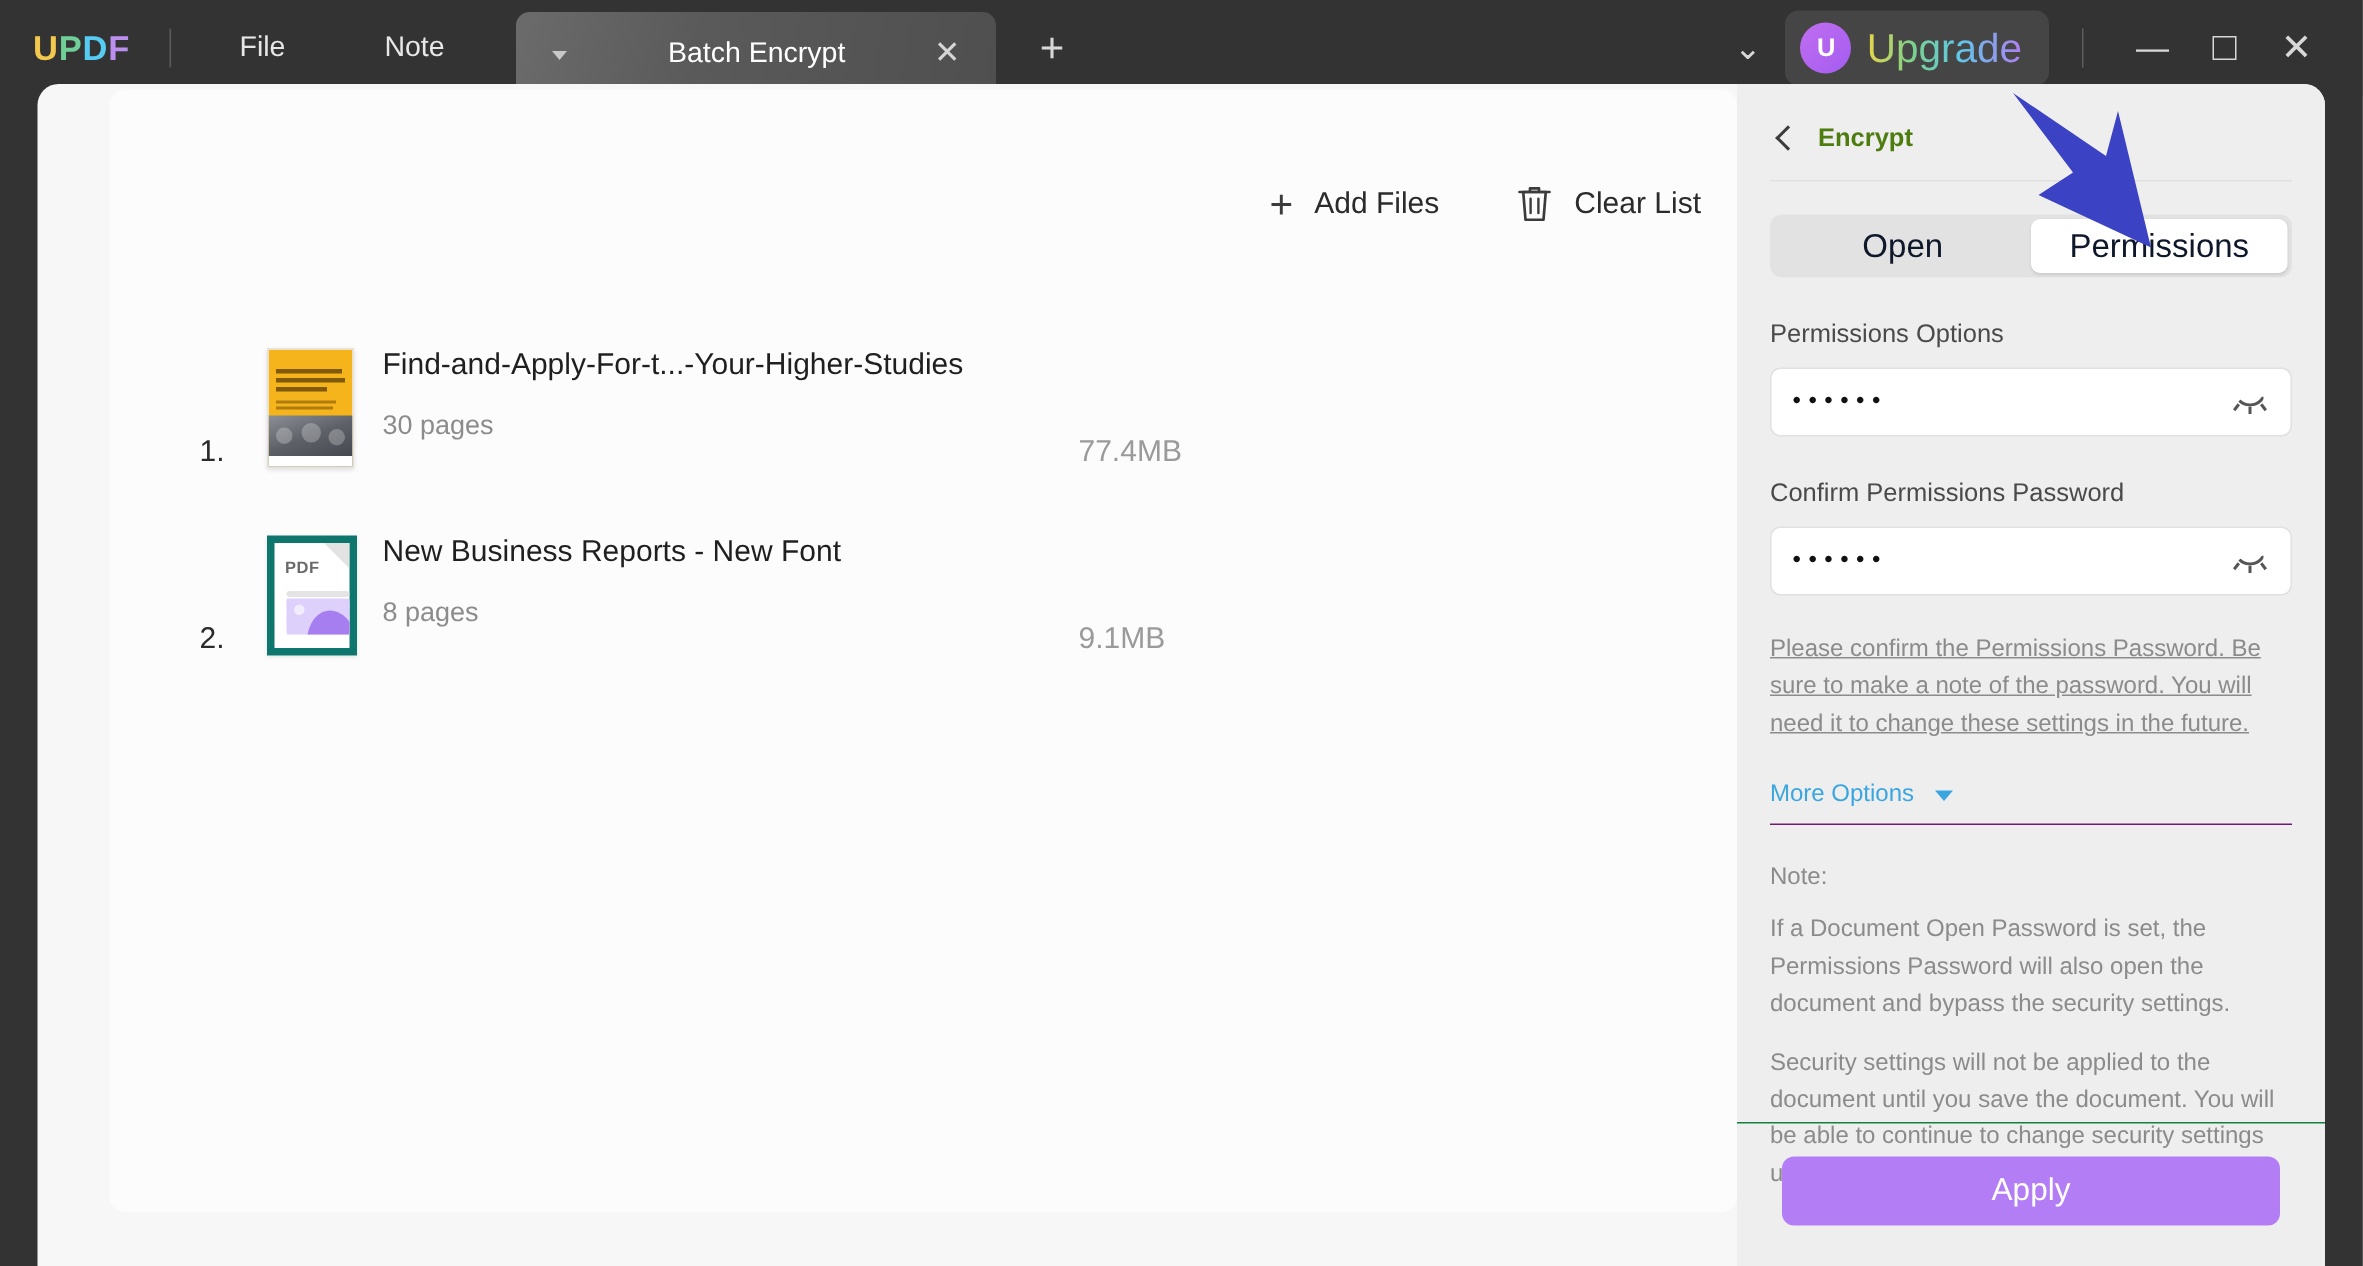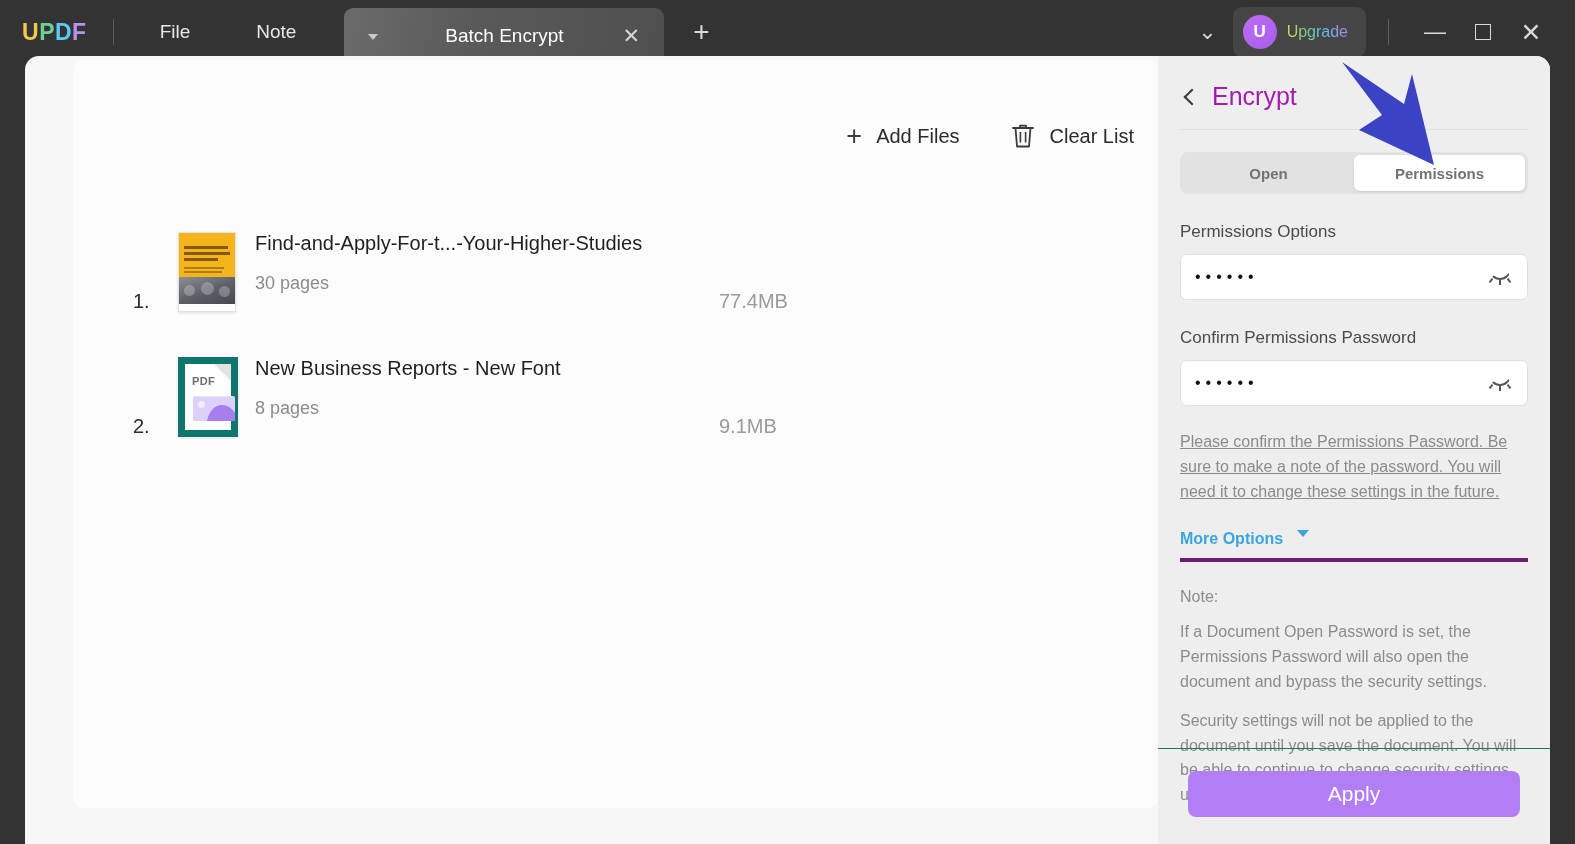--- a/index.html
+++ b/index.html
@@ -66,21 +66,21 @@
     background: #454545; border-radius: 9px;
     padding: 8px 18px 8px 10px; cursor: pointer;
   }
   .upgrade .ubadge {
     width: 34px; height: 34px; border-radius: 50%;
     background: linear-gradient(135deg,#c06ef0,#a45cf0);
     color: #fff; font-size: 17px; font-weight: bold;
     display: flex; align-items: center; justify-content: center;
   }
   .upgrade .utext {
-    font-size: 16px; font-weight: 500;
+    font-size: 27px; font-weight: 500;
     background: linear-gradient(90deg,#e8d44a 0%,#7ad18c 30%,#5ec7e8 60%,#b07ff0 100%);
     -webkit-background-clip: text; background-clip: text; color: transparent;
   }
   .vdiv2 { width: 1px; height: 26px; background: #5d5d5d; margin: 0 22px; }
   .wbtn {
     width: 48px; height: 40px; color: #d8d8d8; font-size: 19px;
     display: flex; align-items: center; justify-content: center; cursor: pointer;
   }
   .wbtn.close { font-size: 25px; font-weight: 300; }
   .wbtn.min { font-size: 22px; }
@@ -131,21 +131,21 @@
   .thumb1 .photo {
     position: absolute; left: 0; right: 0; bottom: 0; height: 44%;
     background: linear-gradient(160deg,#8c8f95 0%,#5d6067 45%,#3e4149 100%);
   }
   .thumb1 .ph-dot { position: absolute; border-radius: 50%; background: rgba(255,255,255,.25); }
   .thumb1 .strip { position: absolute; left: 0; right: 0; bottom: 0; height: 7px; background: #fff; }
 
   
   .thumb2 {
     position: relative; width: 60px; height: 80px;
-    background: #ffffff; border: 7px solid #0f766e;
+    background: #ffffff; border: 5px solid #0f766e;
     box-shadow: 0 1px 3px rgba(0,0,0,.10);
   }
   .thumb2 .fold {
     position: absolute; right: 0; top: 0; width: 17px; height: 17px;
     background: #e3e3e3; clip-path: polygon(0 0, 100% 100%, 100% 0);
   }
   .thumb2 .pdf-label {
     position: absolute; left: 7px; top: 11px;
     font-size: 11px; font-weight: bold; color: #6b6b6b; letter-spacing: .4px;
   }
@@ -174,30 +174,30 @@
   }
   .rp-head { display: flex; align-items: center; padding: 26px 0 0 22px; }
   .back-chev {
     width: 20px; height: 20px; cursor: pointer; position: relative; margin-right: 12px;
   }
   .back-chev::before {
     content: ""; position: absolute; left: 6px; top: 4px;
     width: 10px; height: 10px; border-left: 2.2px solid #3c3c3c;
     border-bottom: 2.2px solid #3c3c3c; transform: rotate(45deg);
   }
-  .rp-title { font-size: 25px; font-weight: normal; color: #a21caf; }
+  .rp-title { font-size: 17px; font-weight: bold; color: #4d7c0f; }
   .rp-divider { height: 1px; background: #e0e0e0; margin: 18px 22px 0 22px; }
 
   .segmented {
     margin: 22px 22px 0 22px; height: 42px;
     background: #e2e2e2; border-radius: 8px; display: flex; padding: 3px;
   }
   .seg {
     flex: 1; display: flex; align-items: center; justify-content: center;
-    font-size: 15px; font-weight: bold; color: #737373;
+    font-size: 22px; font-weight: normal; color: #0f172a;
     border-radius: 6px; cursor: pointer;
   }
   .seg.active { background: #ffffff; box-shadow: 0 1px 2px rgba(0,0,0,.10); }
 
   .field-label { margin: 28px 22px 0 22px; font-size: 17px; color: #4a4a4a; }
   .pw-field {
     margin: 12px 22px 0 22px; height: 46px; background: #fff;
     border: 1px solid #e0e0e0; border-radius: 7px;
     display: flex; align-items: center; padding: 0 14px;
   }
@@ -213,22 +213,22 @@
     position: absolute; background: #555; width: 2px; height: 5px;
   }
   .eye-closed .l1 { left: 3px; top: 9px; transform: rotate(38deg); }
   .eye-closed .l2 { left: 12px; top: 11px; }
   .eye-closed .l3 { left: 21px; top: 9px; transform: rotate(-38deg); }
 
   .hint {
     margin: 24px 22px 0 22px; font-size: 16px; color: #8b8b8b; line-height: 1.55; text-decoration: underline;
   }
   .more-row {
-    margin: 26px 22px 0 22px; display: flex; align-items: flex-start;
-    border-bottom: 4px solid #701a75; padding-bottom: 10px; font-weight: bold;
+    margin: 26px 22px 0 22px; display: flex; align-items: center;
+    border-bottom: 1px solid #701a75; padding-bottom: 10px;
   }
   .more-link { font-size: 16px; color: #3aa6e0; cursor: pointer; }
   .more-caret {
     margin-left: 14px; width: 0; height: 0;
     border-left: 6px solid transparent; border-right: 6px solid transparent;
     border-top: 7px solid #3aa6e0; cursor: pointer;
   }
 
   .note-title { margin: 26px 22px 0 22px; font-size: 16px; color: #8b8b8b; }
   .note-p { margin: 14px 22px 0 22px; font-size: 16px; color: #8b8b8b; line-height: 1.55; }

